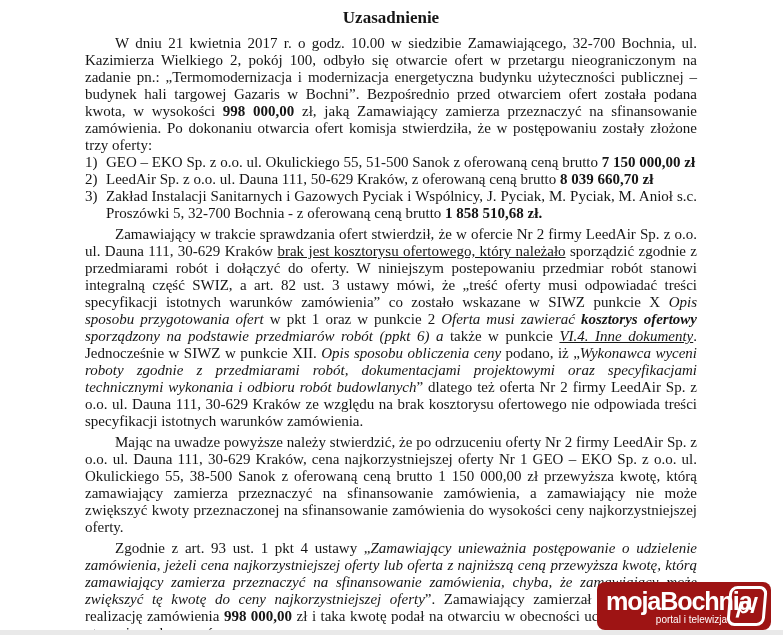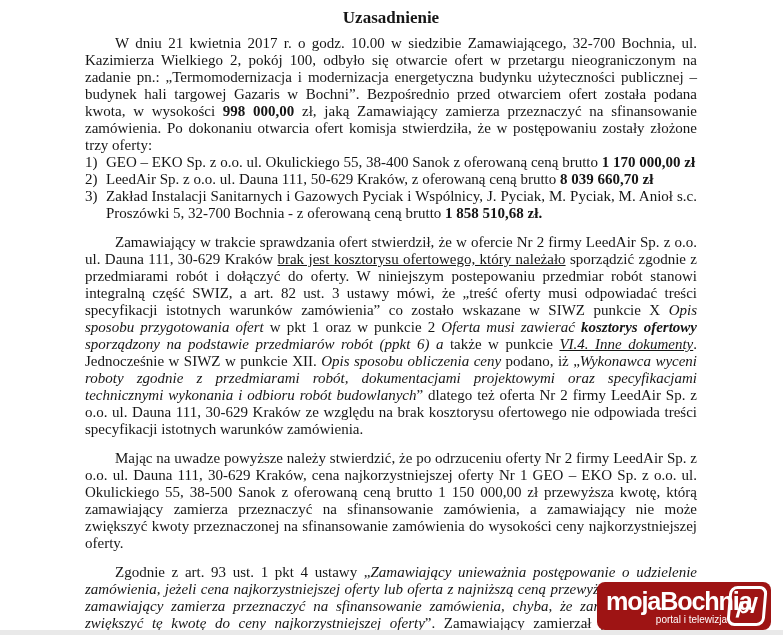--- a/index.html
+++ b/index.html
@@ -23,21 +23,21 @@
     font-weight:bold;
     text-align:center;
     line-height:20px;
   }
   .para{
     margin:0;
     text-align:justify;
     text-indent:30px;
     font-family:Liberation Serif, serif;
   }
-  .para.gap{margin-top:12px;}
+  .para.gap{margin-top:4px;}
   .offers{margin:0;}
   .offer{
     text-align:justify;
     padding-left:21px;
     text-indent:-21px;
   }
   .offer .marker{
     display:inline-block;
     width:21px;
     text-indent:0;
@@ -104,21 +104,21 @@
 <div class="canvas">
 
   <div class="doc">
 
     <h1 class="doc-title">Uzasadnienie</h1>
 
     <p class="para"><span>W dniu 21 kwietnia 2017 r. o godz. 10.00 w siedzibie Zamawiającego, 32-700 Bochnia, ul. Kazimierza Wielkiego 2, pokój 100, odbyło się otwarcie ofert w przetargu nieograniczonym na zadanie pn.: „Termomodernizacja i modernizacja energetyczna budynku użyteczności publicznej – budynek hali targowej Gazaris w Bochni”. Bezpośrednio przed otwarciem ofert została podana kwota, w wysokości </span><span class="seg-b">998 000,00</span><span> zł, jaką Zamawiający zamierza przeznaczyć na sfinansowanie zamówienia. Po dokonaniu otwarcia ofert komisja stwierdziła, że w postępowaniu zostały złożone trzy oferty:</span></p>
 
     <div class="offers">
       <div class="offer">
-        <span class="marker">1)</span><span><span>GEO – EKO Sp. z o.o. ul. Okulickiego 55, 38-400 Sanok z oferowaną ceną brutto </span><span class="seg-b">1 170 000,00 zł</span></span>
+        <span class="marker">1)</span><span><span>GEO – EKO Sp. z o.o. ul. Okulickiego 55, 51-500 Sanok z oferowaną ceną brutto </span><span class="seg-b">7 150 000,00 zł</span></span>
       </div>
       <div class="offer">
         <span class="marker">2)</span><span><span>LeedAir Sp. z o.o. ul. Dauna 111, 50-629 Kraków, z oferowaną ceną brutto </span><span class="seg-b">8 039 660,70 zł</span></span>
       </div>
       <div class="offer">
         <span class="marker">3)</span><span><span>Zakład Instalacji Sanitarnych i Gazowych Pyciak i Wspólnicy, J. Pyciak, M. Pyciak, M. Anioł s.c. Proszówki 5, 32-700 Bochnia - z oferowaną ceną brutto </span><span class="seg-b">1 858 510,68 zł.</span></span>
       </div>
     </div>
 
     <p class="para gap"><span>Zamawiający w trakcie sprawdzania ofert stwierdził, że w ofercie Nr 2 firmy LeedAir Sp. z o.o. ul. Dauna 111, 30-629 Kraków </span><span class="seg-u">brak jest kosztorysu ofertowego, który należało</span><span> sporządzić zgodnie z przedmiarami robót i dołączyć do oferty. W niniejszym postepowaniu przedmiar robót stanowi integralną część SWIZ, a art. 82 ust. 3 ustawy mówi, że „treść oferty musi odpowiadać treści specyfikacji istotnych warunków zamówienia” co zostało wskazane w SIWZ punkcie X </span><span class="seg-i">Opis sposobu przygotowania ofert</span><span> w pkt 1 oraz w punkcie 2 </span><span class="seg-i">Oferta musi zawierać </span><span class="seg-b seg-i">kosztorys ofertowy</span><span class="seg-i"> sporządzony na podstawie przedmiarów robót (ppkt 6) a</span><span> także w punkcie </span><span class="seg-i seg-u">VI.4. Inne dokumenty</span><span>. Jednocześnie w SIWZ w punkcie XII. </span><span class="seg-i">Opis sposobu obliczenia ceny</span><span> podano, iż „</span><span class="seg-i">Wykonawca wyceni roboty zgodnie z przedmiarami robót, dokumentacjami projektowymi oraz specyfikacjami technicznymi wykonania i odbioru robót budowlanych</span><span>” dlatego też oferta Nr 2 firmy LeedAir Sp. z o.o. ul. Dauna 111, 30-629 Kraków ze względu na brak kosztorysu ofertowego nie odpowiada treści specyfikacji istotnych warunków zamówienia.</span></p>

